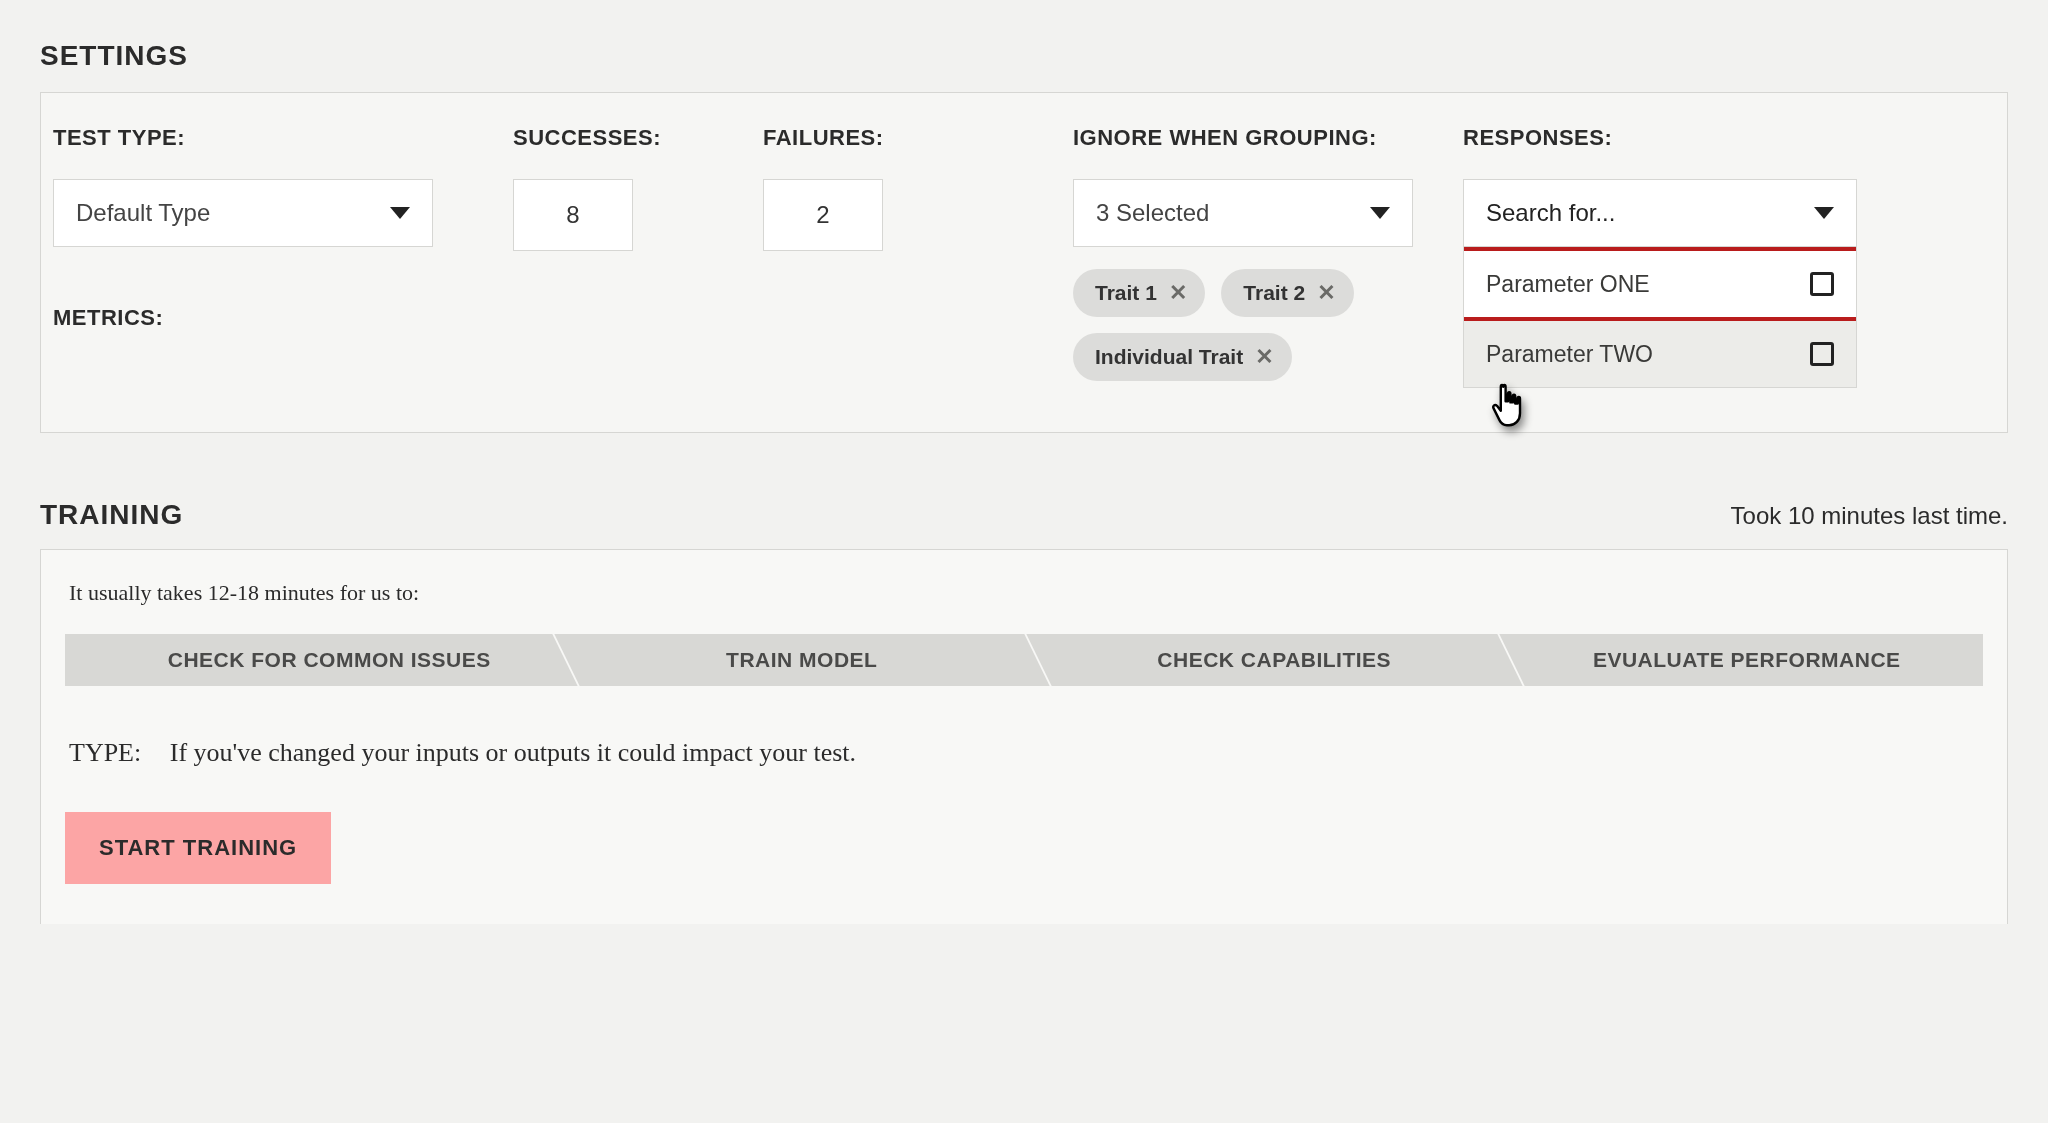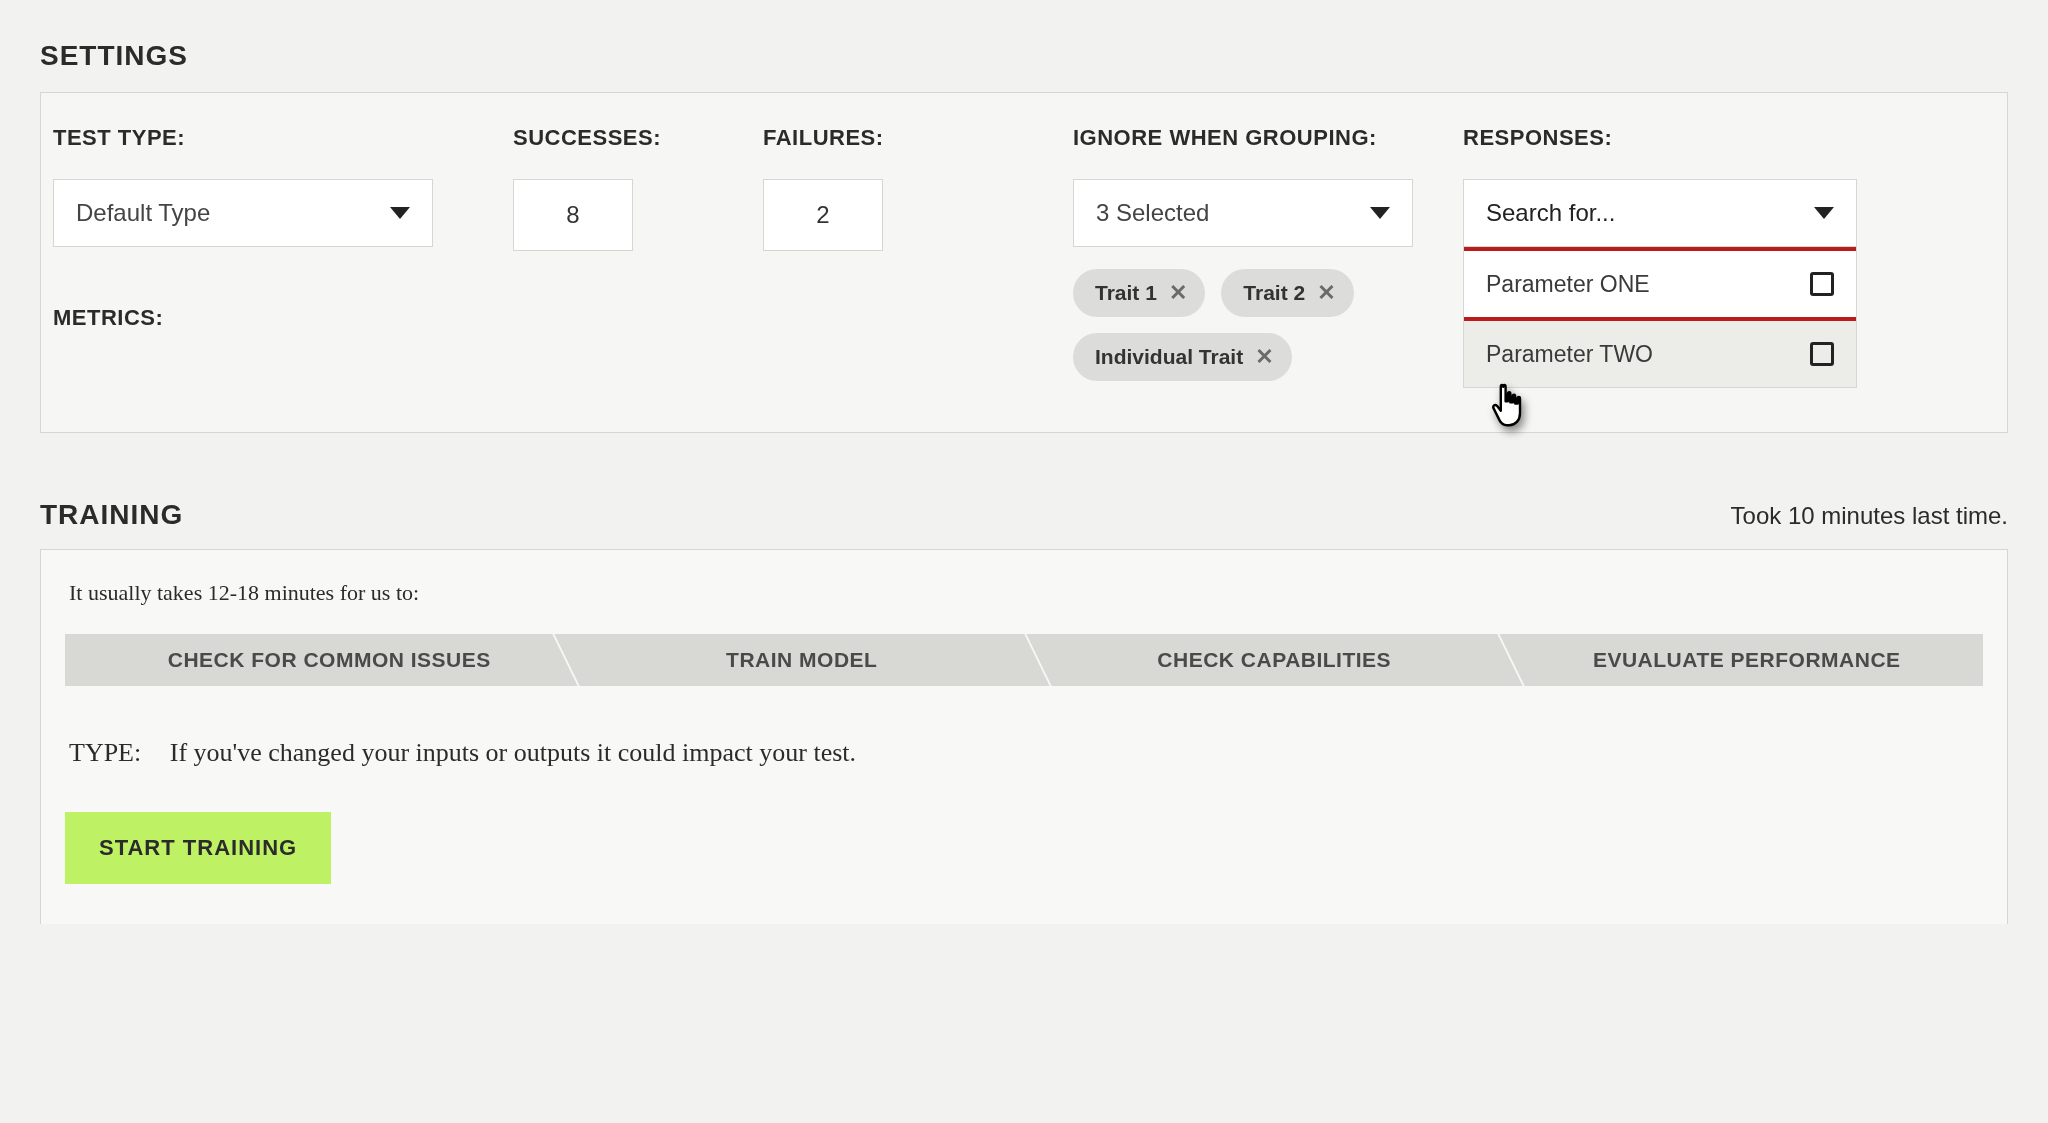--- a/index.html
+++ b/index.html
@@ -207,21 +207,21 @@
   }
   .note-line .note-label { margin-right: 22px; }
 
   .start-btn {
     margin-top: 44px;
     display: inline-flex;
     align-items: center;
     justify-content: center;
     height: 72px;
     padding: 0 34px;
-    background: #bef264;
+    background: #fca5a5;
     color: #2b2b2b;
     font-family: "Arial Narrow", sans-serif;
     font-stretch: condensed;
     font-weight: 800;
     letter-spacing: 1px;
     font-size: 22px;
     cursor: pointer;
     border: none;
   }
 

